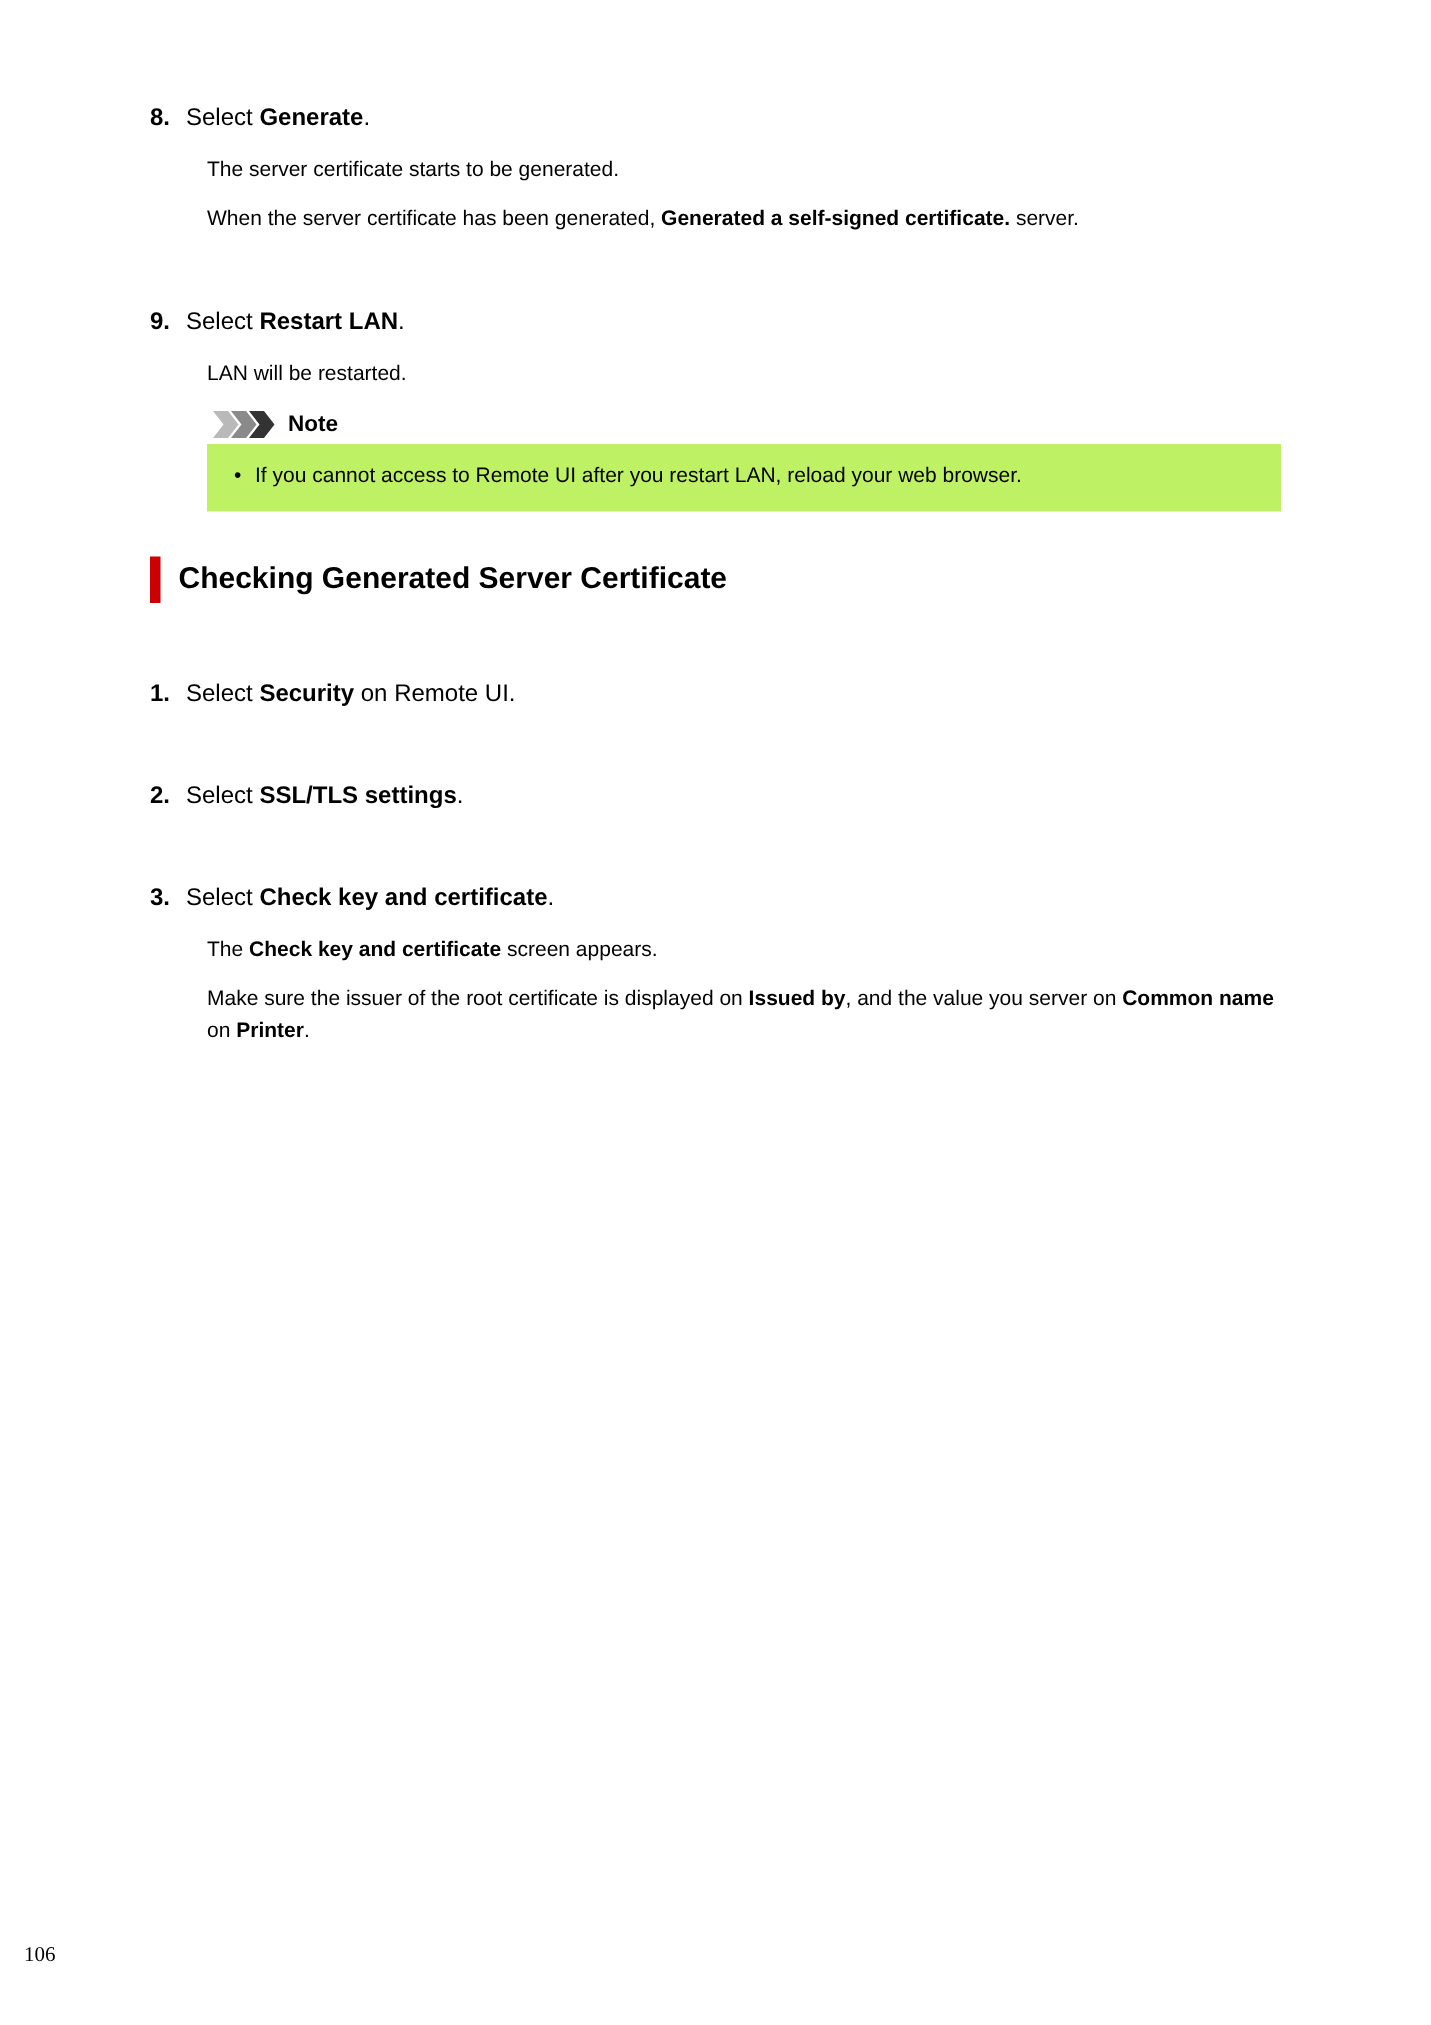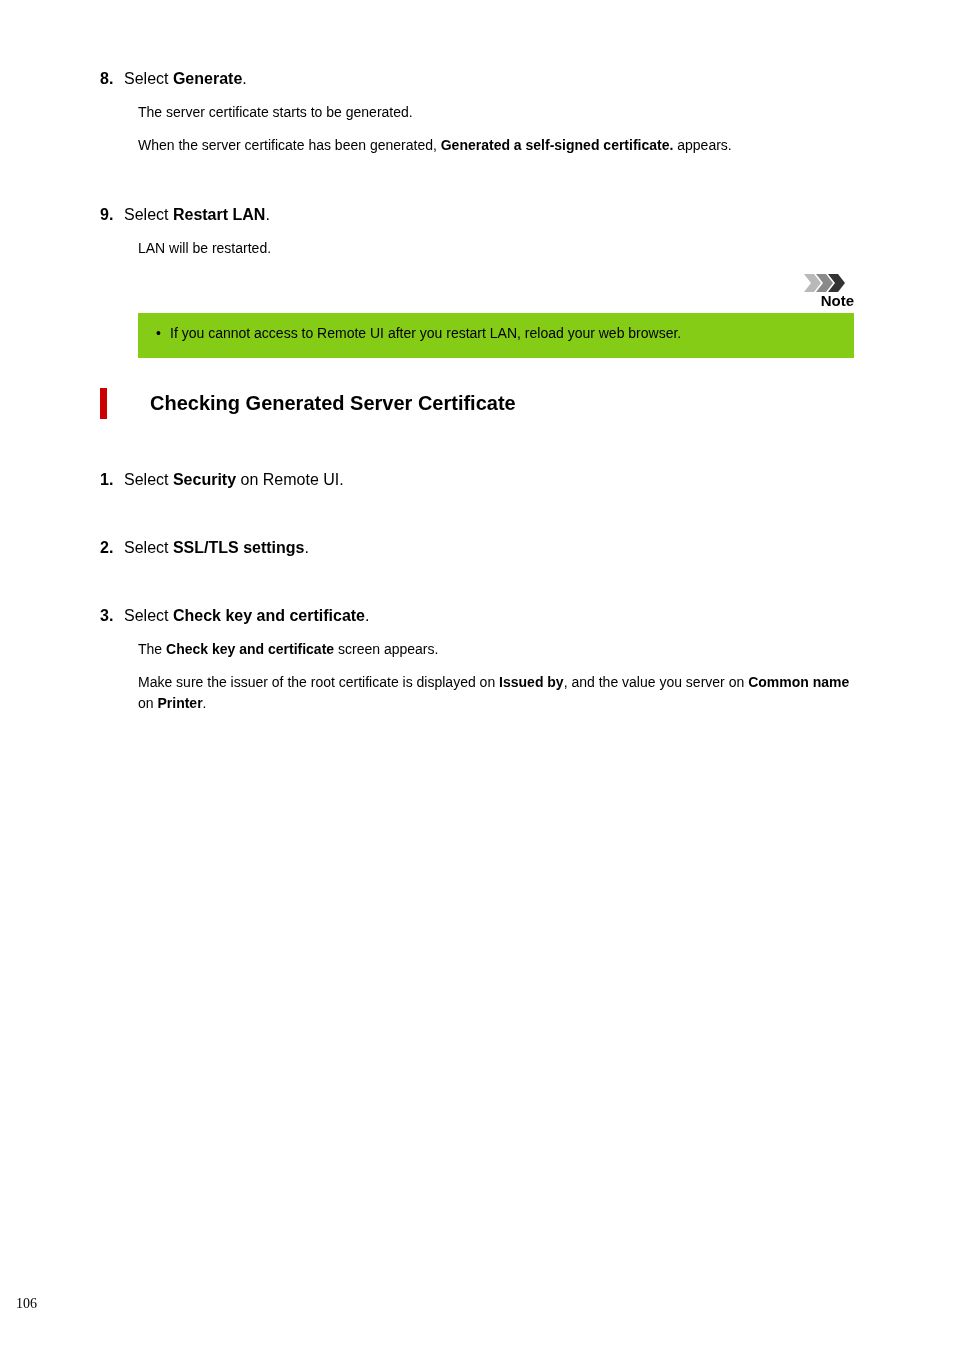--- a/index.html
+++ b/index.html
@@ -44,35 +44,34 @@
   .step-body p {
     font-size: 14px;
     line-height: 1.5;
     margin-bottom: 12px;
   }
   .note-box {
     margin-top: 6px;
   }
   .note-head {
     display: flex;
-    align-items: flex-end;
+    align-items: flex-start;
     padding: 3px 0 4px 4px;
-    flex-direction: column;
   }
   .chevrons {
     display: flex;
     align-items: center;
     margin-right: 6px;
   }
   .note-title {
     font-weight: bold;
     font-size: 15px;
   }
   .note-body {
-    background: #84cc16;
+    background: #bef264;
     padding: 10px 14px 14px 14px;
   }
   .note-body ul {
     list-style: none;
     padding-left: 4px;
   }
   .note-body li {
     font-size: 14px;
     line-height: 1.5;
     position: relative;
@@ -82,21 +81,20 @@
     content: "•";
     position: absolute;
     left: 0;
     top: 0;
   }
   .section-heading {
     display: flex;
     align-items: stretch;
     margin-top: 30px;
     margin-bottom: 28px;
-    gap: 31px;
   }
   .section-bar {
     width: 7px;
     background: #cc0000;
     margin-right: 12px;
   }
   .section-title {
     font-size: 20px;
     font-weight: bold;
     padding: 4px 0;
@@ -118,21 +116,21 @@
 
   <div class="step-block">
     <div class="step-head">
       <span class="step-num">8.</span>
       <span class="step-title">
         <span>Select </span><b>Generate</b><span>.</span>
       </span>
     </div>
     <div class="step-body">
       <p><span>The server certificate starts to be generated.</span></p>
-      <p><span>When the server certificate has been generated, </span><b>Generated a self-signed certificate.</b><span> appears.</span></p>
+      <p><span>When the server certificate has been generated, </span><b>Generated a self-signed certificate.</b><span> server.</span></p>
     </div>
   </div>
 
   <div class="step-block">
     <div class="step-head">
       <span class="step-num">9.</span>
       <span class="step-title">
         <span>Select </span><b>Restart LAN</b><span>.</span>
       </span>
     </div>

